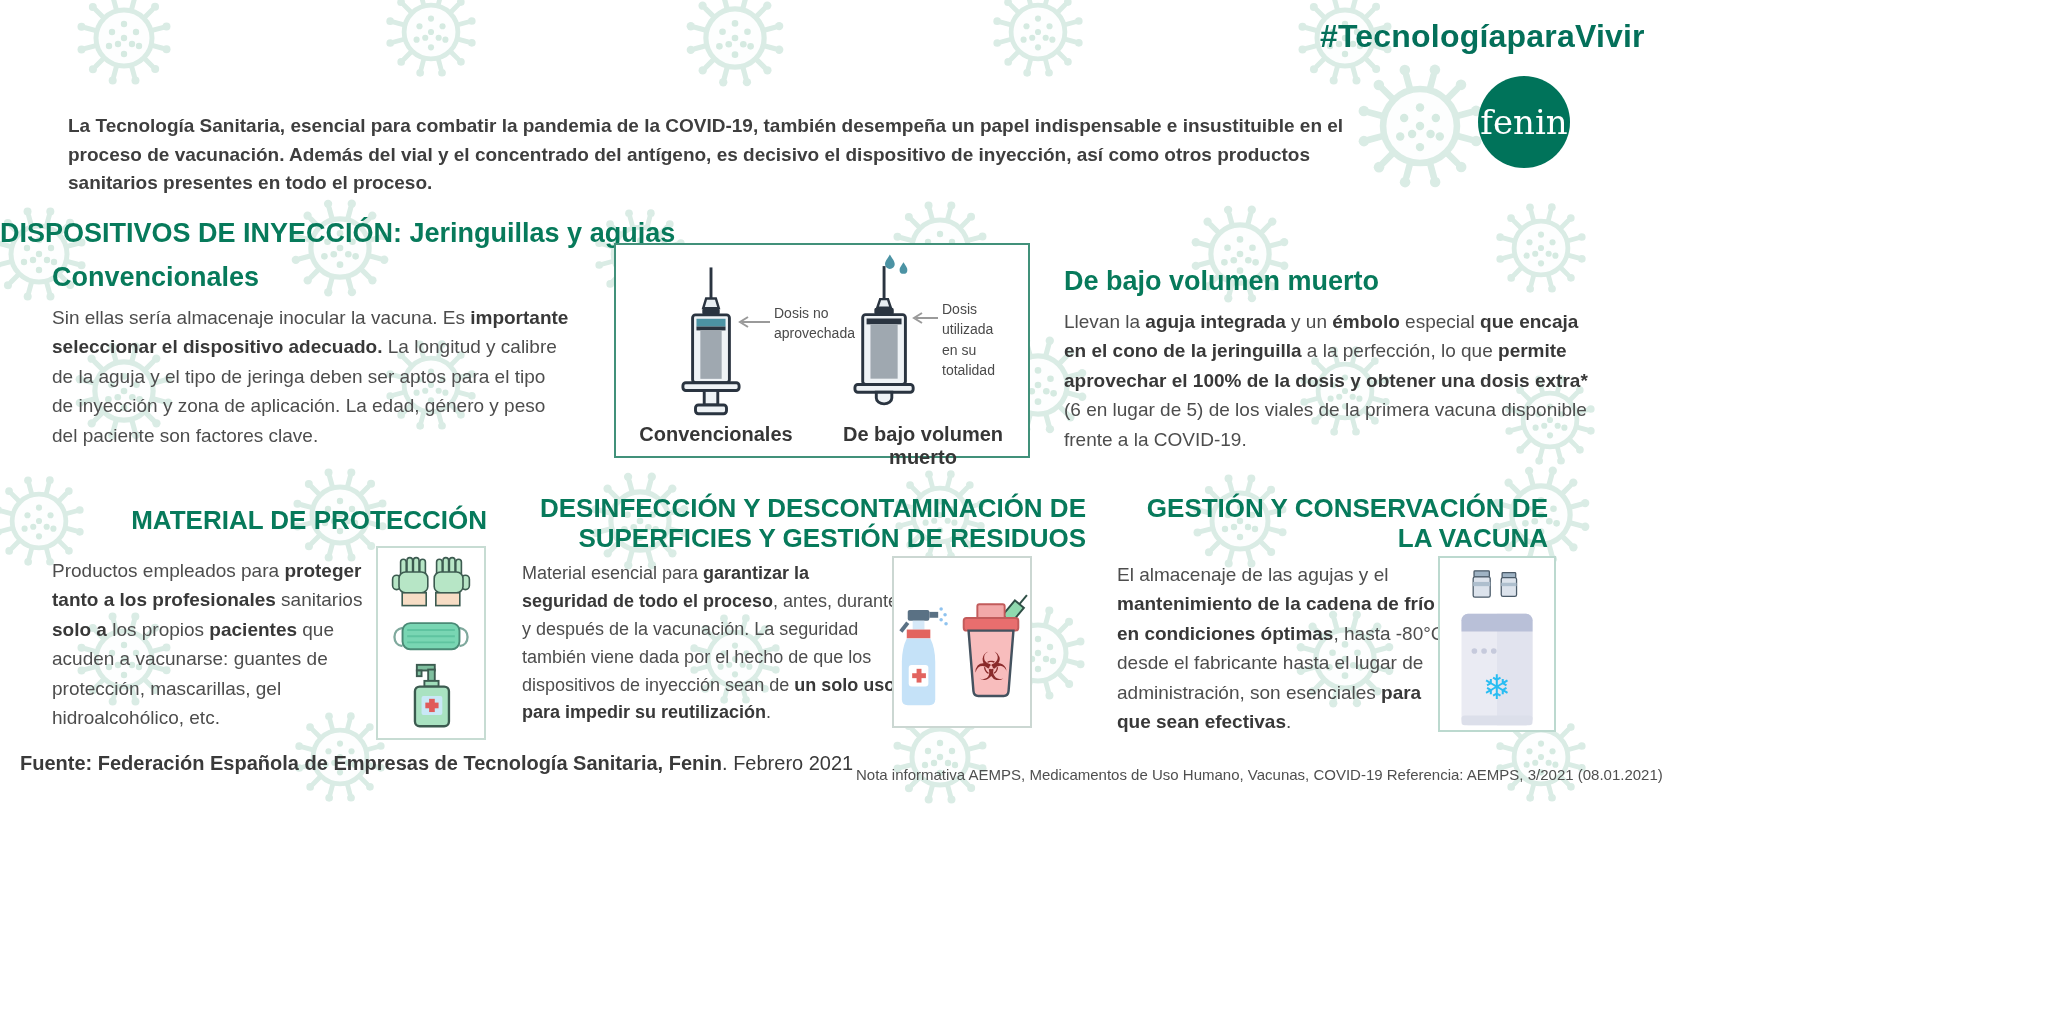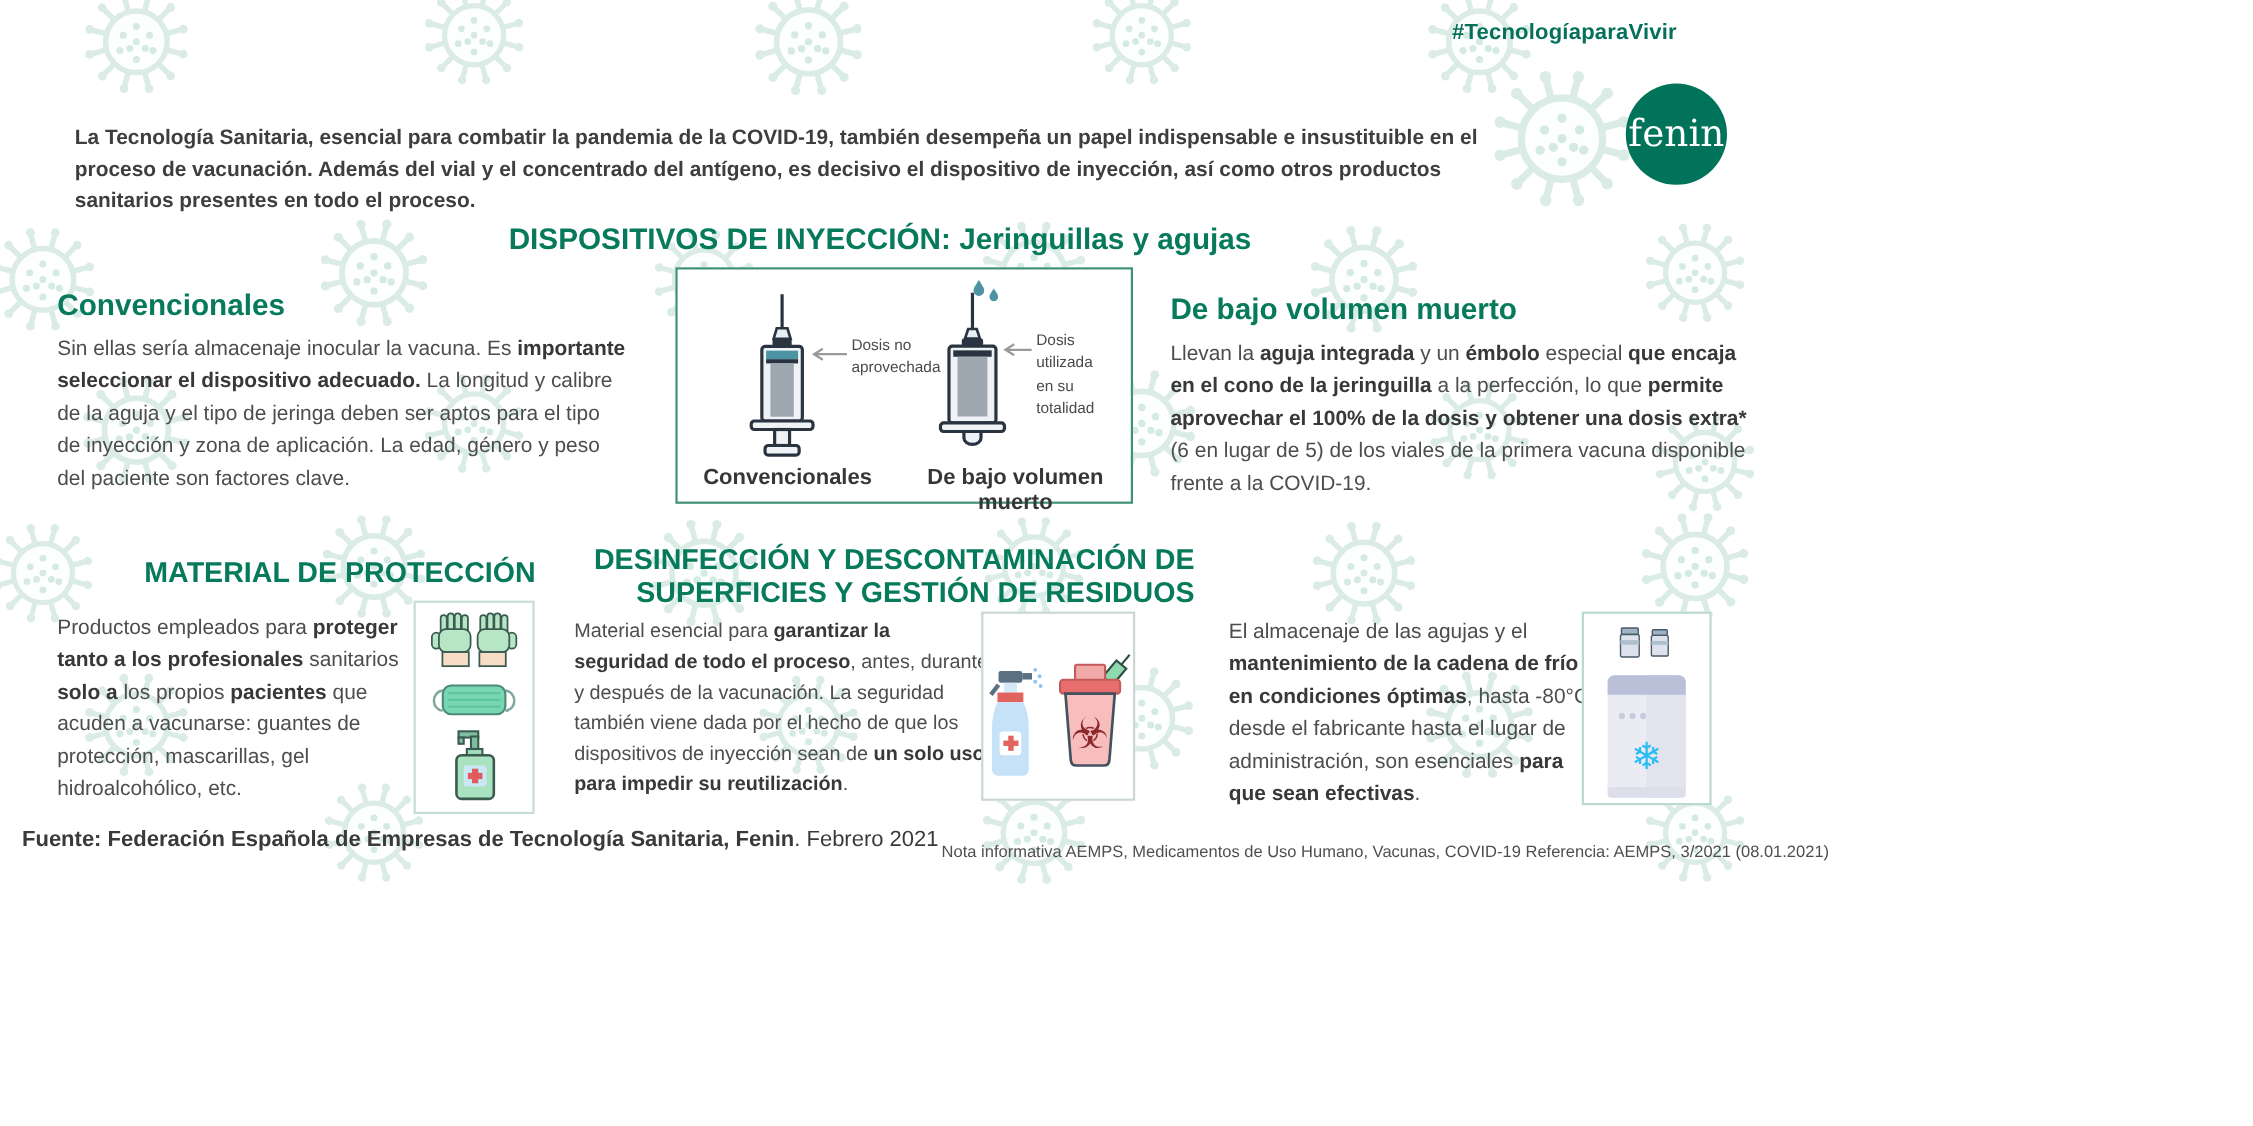--- a/index.html
+++ b/index.html
@@ -3,30 +3,30 @@
 <meta charset="utf-8">
 <style>
   *{margin:0;padding:0;box-sizing:border-box}
   html,body{background:#fff}
   .canvas{position:relative;width:2048px;height:1024px;background:#fff;overflow:hidden;
           font-family:"Liberation Sans",sans-serif;color:#4D4D4D}
   .layer{position:absolute;inset:0;z-index:0}
   .virus{position:absolute}
   .content{position:absolute;inset:0;z-index:1}
 
-  .hashtag{position:absolute;left:1320px;top:18px;width:262px;text-align:left;
-           font-size:20px;font-weight:bold;color:#04705A;letter-spacing:.2px}
+  .hashtag{position:absolute;left:1320px;top:18px;width:262px;text-align:center;
+           font-size:32px;font-weight:bold;color:#04705A;letter-spacing:.2px}
   .title{position:absolute;left:0;top:50px;width:1500px;text-align:center;
          font-size:40px;font-weight:bold;color:#077A5B;letter-spacing:.5px}
   .logo{position:absolute;left:1478px;top:76px;width:92px;height:92px;border-radius:50%;
         background:#00735A;display:flex;align-items:center;justify-content:center}
   .logo span{font-family:"DejaVu Serif",serif;color:#fff;font-size:34px}
   .intro{position:absolute;left:68px;top:112px;width:1330px;font-size:19px;line-height:1.5;
          font-weight:bold;color:#3E3E3E}
-  .section-header{position:absolute;left:0;top:202px;width:1600px;text-align:center;
+  .section-header{position:absolute;left:0;top:218px;width:1600px;
                   font-size:27px;font-weight:bold;color:#077A5B}
 
   .col-heading{font-size:27px;font-weight:bold;color:#077A5B;margin-bottom:10px}
   .body-text{font-size:19px;line-height:1.55;color:#4D4D4D}
   .body-text b{color:#383838}
   .conv-col{position:absolute;left:52px;top:262px;width:518px}
   .ldv-col{position:absolute;left:1064px;top:266px;width:534px}
 
   .illus-box{position:absolute;left:614px;top:243px;width:416px;height:215px;background:#fff;
              border:2px solid #41917A;z-index:2}
@@ -1412,20 +1412,21 @@
           <rect x="58" y="8" width="12" height="20" fill="#8FD9AE" stroke="#2F4F46" stroke-width="2"></rect>
           <rect x="56" y="28" width="16" height="4" fill="#E8EEF2" stroke="#2F4F46" stroke-width="2"></rect>
         </g>
         <rect x="26" y="10" width="28" height="15" rx="2" fill="#F2A9A9" stroke="#C25B5B" stroke-width="2"></rect>
         <rect x="12" y="24" width="56" height="13" rx="3" fill="#E86E6E" stroke="#C25B5B" stroke-width="2"></rect>
         <path d="M17 37 h46 l-5 62 q-0.5 5 -5 5 h-26 q-4.5 0 -5 -5 z" fill="#F8BDBD" stroke="#44525F" stroke-width="2.5"></path>
         <text x="40" y="88" font-size="40" text-anchor="middle" fill="#8A2A2A" font-family="DejaVu Sans">☣</text>
       </svg>
     </div>
 
+    <h3 class="bottom-heading cons-heading">GESTIÓN Y CONSERVACIÓN DE LA VACUNA</h3>
     <p class="body-text cons-body"><span>El almacenaje de las agujas y el </span><b>mantenimiento de la cadena de frío en condiciones óptimas</b><span>, hasta -80°C, desde el fabricante hasta el lugar de administración, son esenciales </span><b>para que sean efectivas</b><span>.</span></p>
     <div class="iconbox cons-iconbox">
       <svg width="58" height="32" viewBox="0 0 64 34">
         <rect x="5" y="1" width="18" height="7" rx="1" fill="#9FB3C4" stroke="#4A5A68" stroke-width="1.5"></rect>
         <rect x="4" y="8" width="20" height="24" rx="2" fill="#DCE3EC" stroke="#4A5A68" stroke-width="1.5"></rect>
         <rect x="4" y="14" width="20" height="5" fill="#AEBFCE"></rect>
         <rect x="38" y="3" width="16" height="6" rx="1" fill="#9FB3C4" stroke="#4A5A68" stroke-width="1.5"></rect>
         <rect x="37" y="9" width="18" height="22" rx="2" fill="#DCE3EC" stroke="#4A5A68" stroke-width="1.5"></rect>
         <rect x="37" y="15" width="18" height="4" fill="#AEBFCE"></rect>
       </svg>

